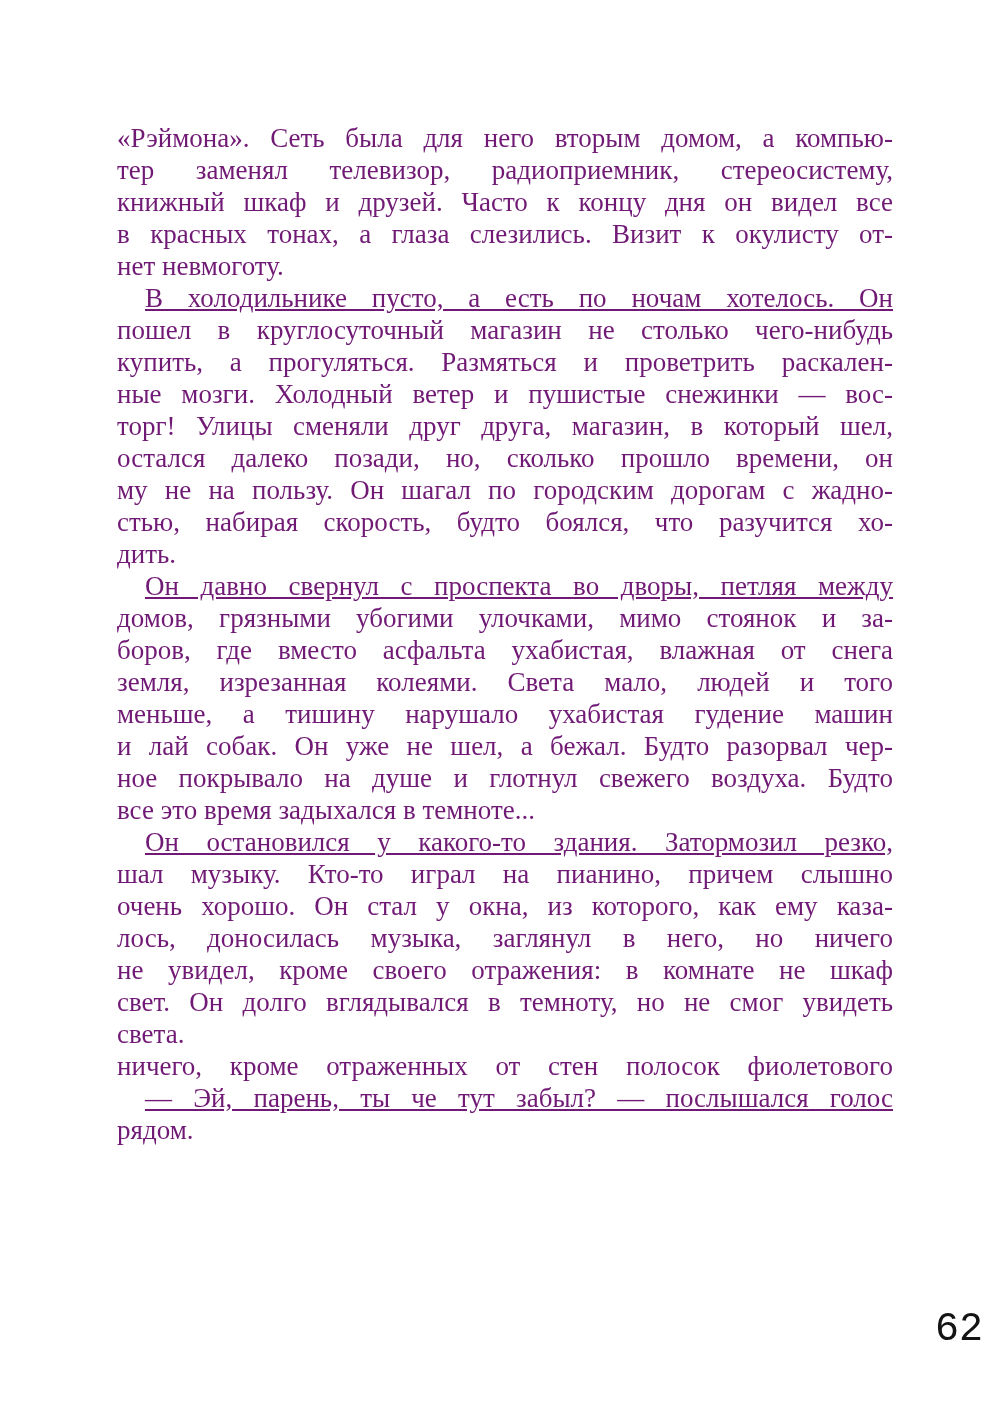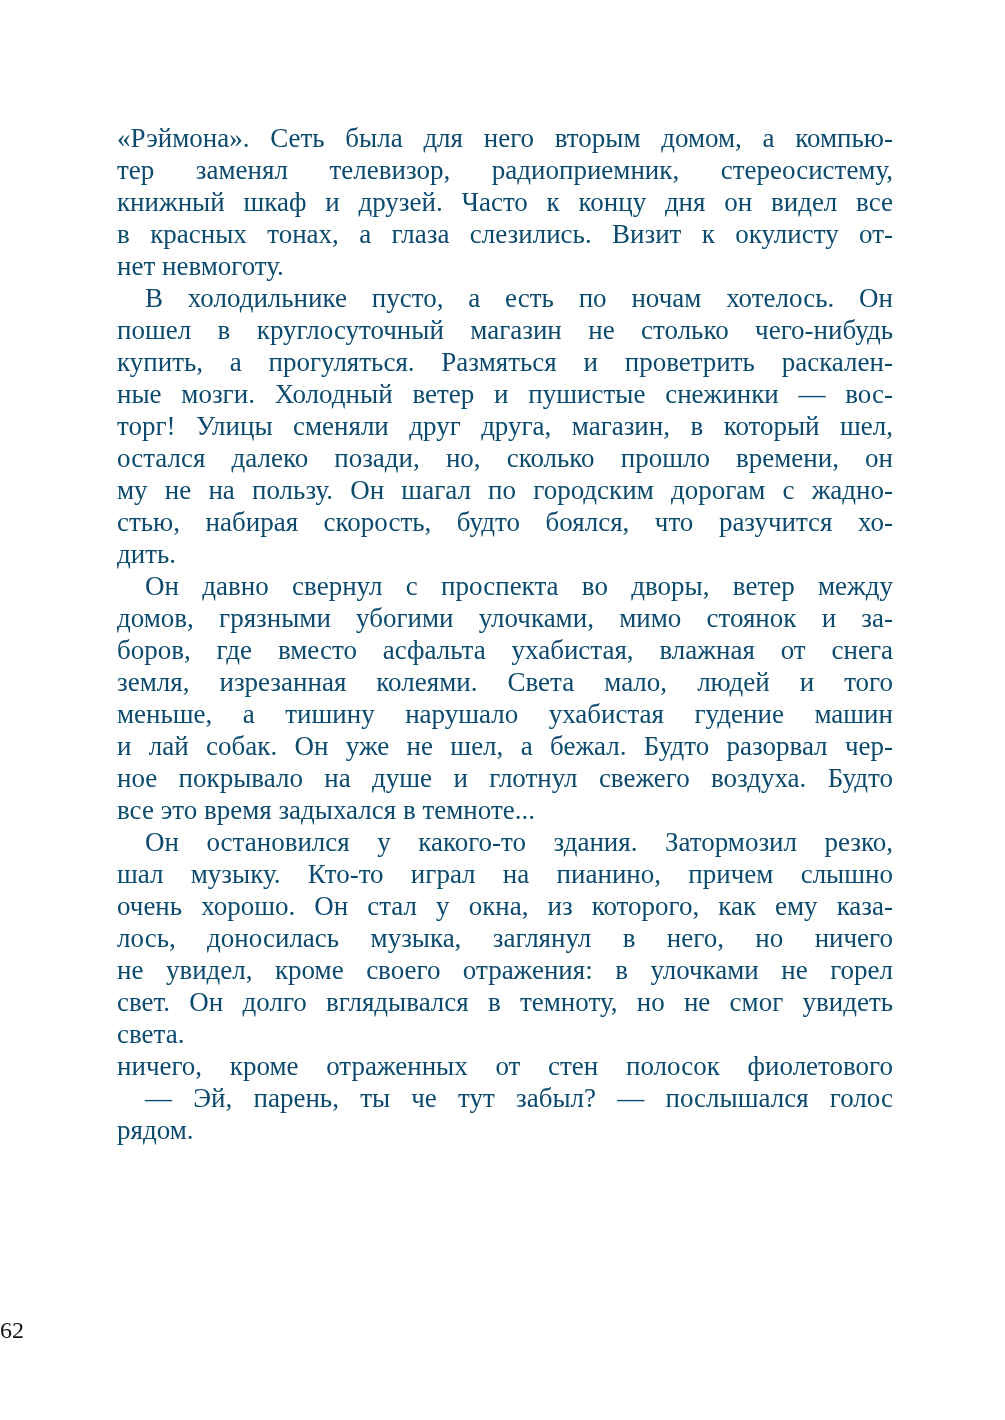--- a/index.html
+++ b/index.html
@@ -14,44 +14,45 @@
     overflow: hidden;
   }
   .text-block {
     position: absolute;
     left: 117px;
     top: 122px;
     width: 776px;
     font-family: "Liberation Serif", serif;
     font-size: 27px;
     line-height: 32px;
-    color: #0c4a6e;
+    color: #701a75;
   }
   .para {
     margin: 0;
     padding: 0;
   }
   .line {
     text-align: justify;
     text-align-last: justify;
   }
   .line.para-end {
     text-align-last: left;
   }
   .para.indented .line.first {
     text-indent: 28px;
+    text-decoration: underline;
   }
   .page-number {
     position: absolute;
     left: 0;
     top: 1312px;
     width: 983px;
-    text-align: left;
-    font-family: Liberation Serif, serif;
-    font-size: 24px;
+    text-align: right;
+    font-family: Liberation Mono, monospace;
+    font-size: 40px;
     line-height: 36px;
     color: #141414;
   }
 </style>
 </head>
 <body>
 
 <div class="page">
   <div class="text-block" id="text-block">
       <div class="para">
@@ -66,35 +67,35 @@
         <div class="line">пошел в круглосуточный магазин не столько чего-нибудь</div>
         <div class="line">купить, а прогуляться. Размяться и проветрить раскален-</div>
         <div class="line">ные мозги. Холодный ветер и пушистые снежинки — вос-</div>
         <div class="line">торг! Улицы сменяли друг друга, магазин, в который шел,</div>
         <div class="line">остался далеко позади, но, сколько прошло времени, он</div>
         <div class="line">му не на пользу. Он шагал по городским дорогам с жадно-</div>
         <div class="line">стью, набирая скорость, будто боялся, что разучится хо-</div>
         <div class="line para-end">дить.</div>
       </div>
       <div class="para indented">
-        <div class="line first">Он давно свернул с проспекта во дворы, ветер между</div>
+        <div class="line first">Он давно свернул с проспекта во дворы, петляя между</div>
         <div class="line">домов, грязными убогими улочками, мимо стоянок и за-</div>
         <div class="line">боров, где вместо асфальта ухабистая, влажная от снега</div>
         <div class="line">земля, изрезанная колеями. Света мало, людей и того</div>
         <div class="line">меньше, а тишину нарушало ухабистая гудение машин</div>
         <div class="line">и лай собак. Он уже не шел, а бежал. Будто разорвал чер-</div>
         <div class="line">ное покрывало на душе и глотнул свежего воздуха. Будто</div>
         <div class="line para-end">все это время задыхался в темноте...</div>
       </div>
       <div class="para indented">
         <div class="line first">Он остановился у какого-то здания. Затормозил резко,</div>
         <div class="line">шал музыку. Кто-то играл на пианино, причем слышно</div>
         <div class="line">очень хорошо. Он стал у окна, из которого, как ему каза-</div>
         <div class="line">лось, доносилась музыка, заглянул в него, но ничего</div>
-        <div class="line">не увидел, кроме своего отражения: в улочками не горел</div>
+        <div class="line">не увидел, кроме своего отражения: в комнате не шкаф</div>
         <div class="line">свет. Он долго вглядывался в темноту, но не смог увидеть</div>
         <div class="line para-end">света.</div>
         <div class="line">ничего, кроме отраженных от стен полосок фиолетового</div>
       </div>
       <div class="para indented">
         <div class="line first">— Эй, парень, ты че тут забыл? — послышался голос</div>
         <div class="line para-end">рядом.</div>
       </div>
     </div>
   <div class="page-number">62</div>

